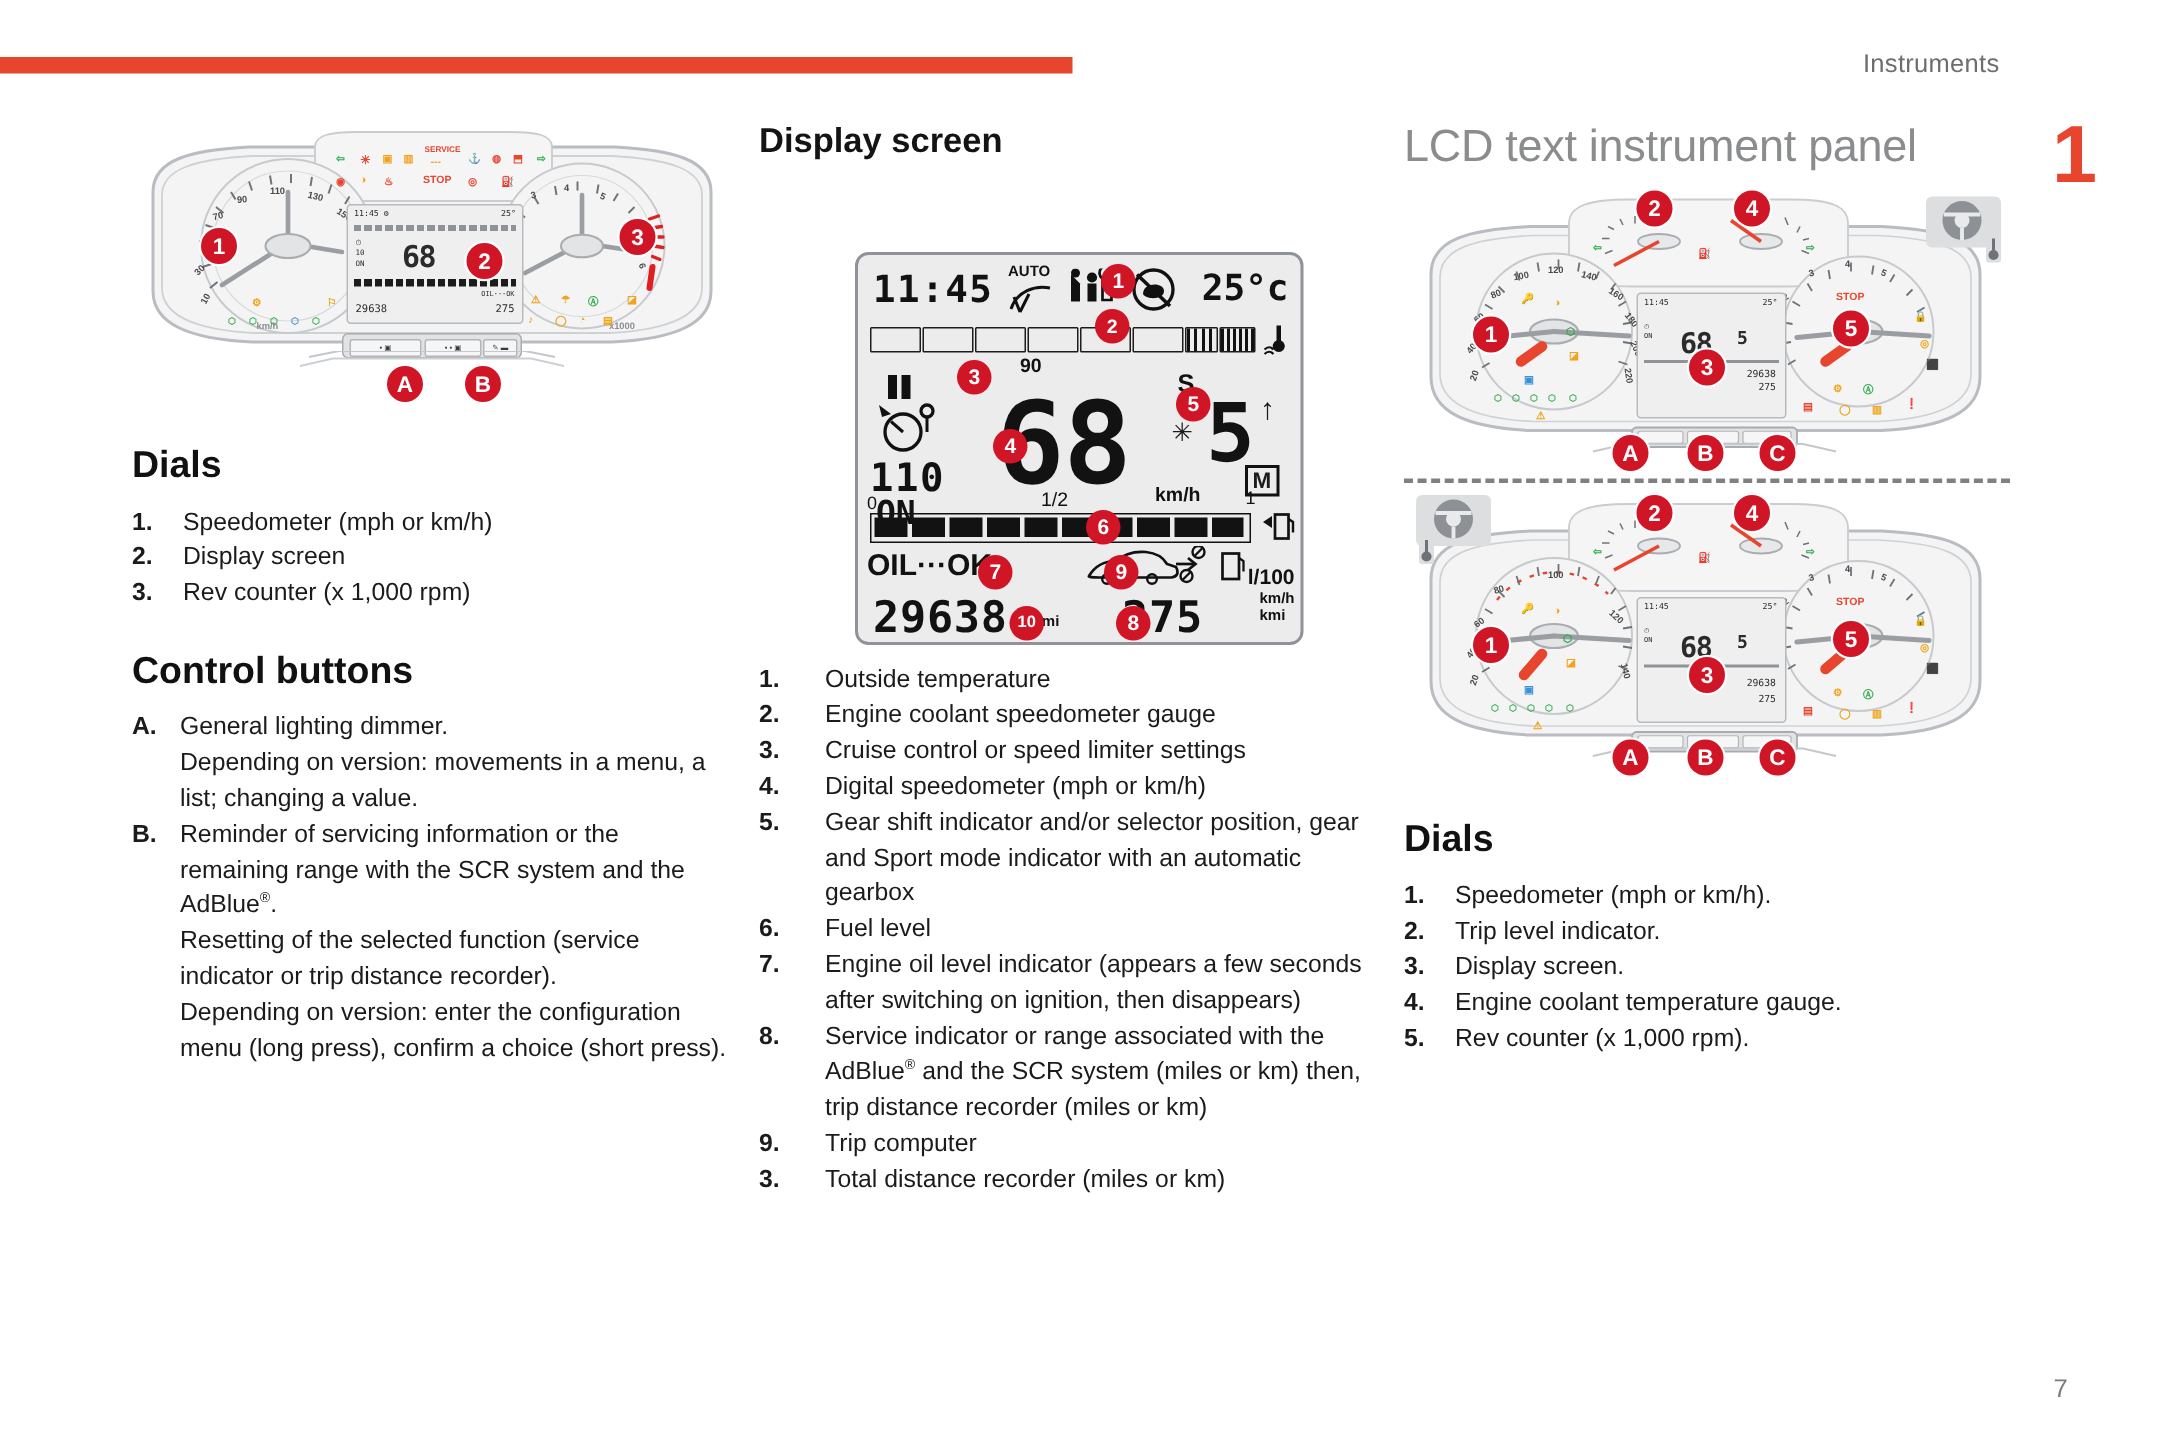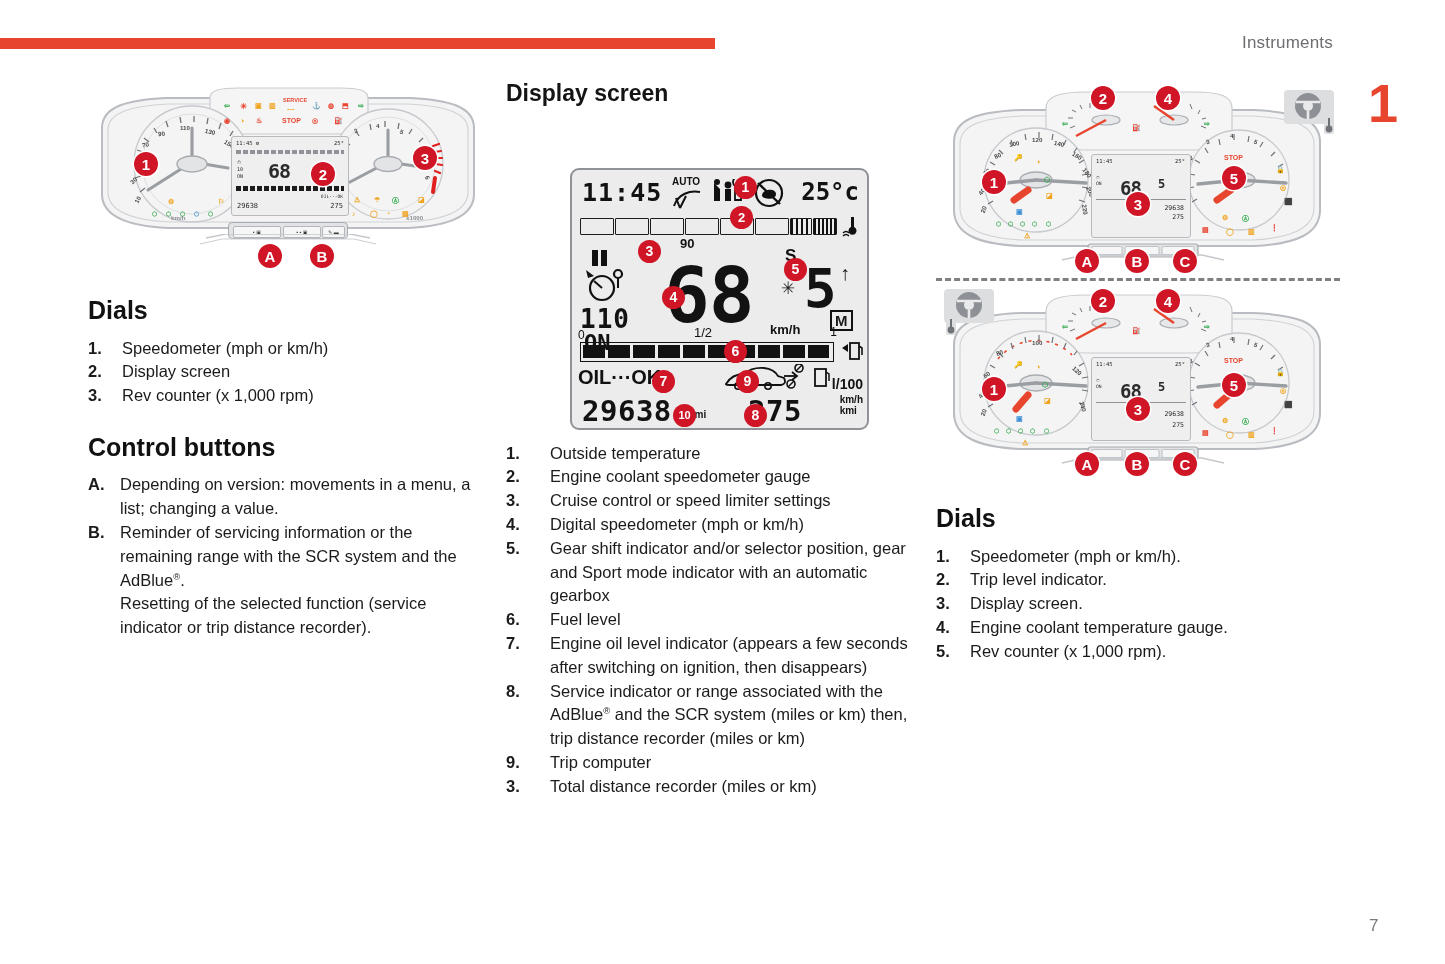--- a/index.html
+++ b/index.html
@@ -250,26 +250,28 @@
     <li>
       <span class="mk">3.</span>
       <span>Rev counter (x 1,000 rpm)</span>
     </li>
   </ol>
 
   <h3 class="sub">Control buttons</h3>
   <ol class="alpha">
     <li>
       <span class="mk">A.</span>
+      <span class="sub-line">General lighting dimmer.</span>
       <span class="sub-line">Depending on version: movements in a menu, a list; changing a value.</span>
     </li>
     <li>
       <span class="mk">B.</span>
       <span class="sub-line">Reminder of servicing information or the remaining range with the SCR system and the AdBlue<sup class="reg">®</sup>.</span>
       <span class="sub-line">Resetting of the selected function (service indicator or trip distance recorder).</span>
+      <span class="sub-line">Depending on version: enter the configuration menu (long press), confirm a choice (short press).</span>
     </li>
   </ol>
 </div>
 
 <div class="col col-mid">
   <h2 class="title-black">Display screen</h2>
 
   <div class="art" style="width:410px;height:320px;">
     <div class="lcd">
 
@@ -417,20 +419,21 @@
     <li>
       <span class="mk">9.</span>
       <span>Trip computer</span></li>
     <li>
       <span class="mk">3.</span>
       <span>Total distance recorder (miles or km)</span></li>
   </ol>
 </div>
 
 <div class="col col-right">
+  <h1 class="title-gray" style="white-space:nowrap;">LCD text instrument panel</h1>
 
   <div class="art" style="width:404px;height:200px;margin-top:4px;">
     <svg width="404" height="200" viewBox="0 0 404 200">
       <path d="M18,58 C18,34 44,28 84,26 L318,26 C358,28 384,34 384,58 L384,126 C384,150 360,160 318,162 L84,162 C42,160 18,150 18,126 Z" fill="#f4f4f4" stroke="#b9bcc0" stroke-width="2"></path>
       <path d="M24,60 C24,40 48,34 86,32 L316,32 C354,34 378,40 378,60 L378,124 C378,144 356,154 316,156 L86,156 C46,154 24,144 24,124 Z" fill="none" stroke="#cfd2d5" stroke-width="1.1"></path>
 
       <path d="M110,24 C110,12 124,8 150,8 L258,8 C284,8 296,12 296,24 L296,52 C296,62 282,66 256,66 L152,66 C126,66 110,62 110,52 Z" fill="#f5f5f5" stroke="#c9ccd0" stroke-width="1.2"></path>
 
       <g stroke="#6f7276" stroke-width="1">
           <line x1="134" y1="44" x2="139" y2="42"></line>

